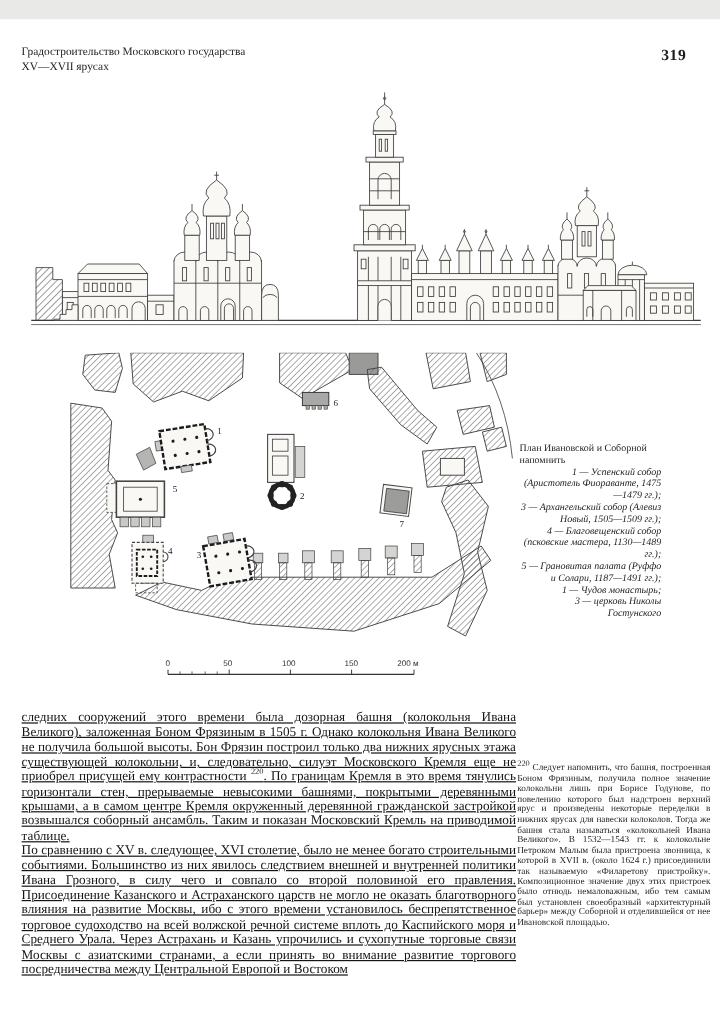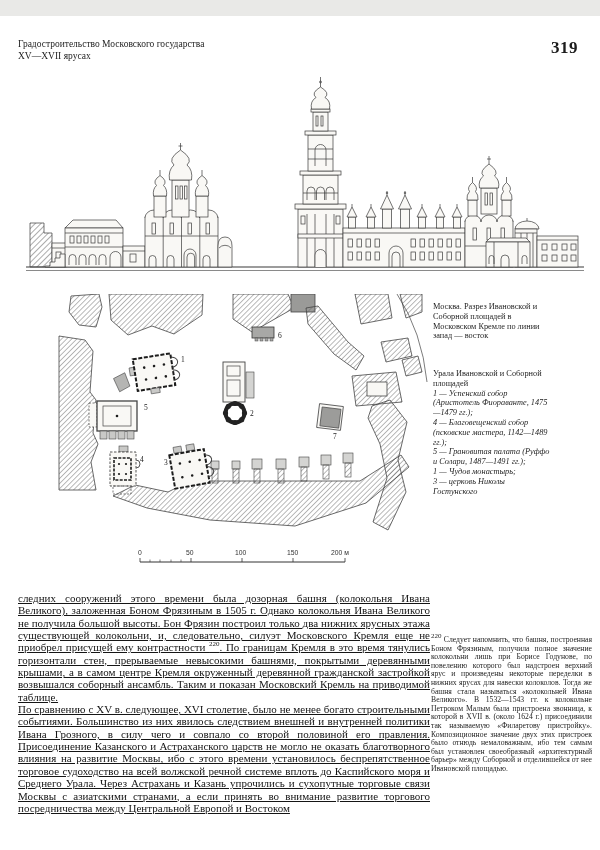--- a/index.html
+++ b/index.html
@@ -3,27 +3,27 @@
 <meta charset="utf-8">
 <style>
   * { margin:0; padding:0; box-sizing:border-box; }
   html,body { background:#e9e9e7; }
   .page {
     position:relative; width:600px; height:850px; margin:16px auto;
     background:#ffffff; color:#1c1c1c; overflow:hidden;
     font-family:"Liberation Serif","DejaVu Serif",serif;
   }
   .running-title { position:absolute; left:18px; top:23px; font-size:9.5px; line-height:11.5px; color:#232323; }
-  .page-num { position:absolute; left:551px; top:22px; font-size:17px; font-weight:bold; letter-spacing:.5px; }
+  .page-num { position:absolute; left:551px; top:22px; font-size:13px; font-weight:bold; letter-spacing:.5px; }
   .fig-elevation { position:absolute; left:18px; top:60px; }
   .fig-plan { position:absolute; left:55px; top:278px; }
   .cap { position:absolute; left:433px; width:118px; font-size:8.3px; line-height:9.8px; color:#1e1e1e; }
   .cap1 { top:286px; }
   .cap2 { top:353px; }
-  .legend-item { font-style:italic; }
+  .legend-item { font-style:italic;text-align:right; }
   .body-text { position:absolute; left:18px; top:576px; width:412px; font-size:11px; line-height:12.35px; text-align:justify; color:#151515;text-decoration:underline; }
   .body-text sup, .footnote sup { font-size:7px; line-height:0; vertical-align:super; }
   .footnote { position:absolute; left:431px; top:620px; width:161px; font-size:7.7px; line-height:8.6px; text-align:justify; color:#1e1e1e; }
   svg { display:block; }
 </style>
 </head>
 <body>
 
 <div class="page">
 
@@ -408,27 +408,27 @@
       <g font-family="Liberation Sans, sans-serif" font-size="6.8" fill="#333" stroke="none">
         <text x="83" y="261">0</text>
         <text x="131" y="261">50</text>
         <text x="180" y="261">100</text>
         <text x="232" y="261">150</text>
         <text x="276" y="261">200 м</text>
       </g>
     </g>
   </svg>
 
-  <div class="cap cap1">Москва. Разрез Ивановской и Соборной площадей в Московском Кремле по линии запад — восток</div>
   <div class="cap cap2">
-    <div>Урала Ивановской и Соборной площадей</div>
+    <div>План Ивановской и Соборной напомнить</div>
     <div class="legend">
       <div class="legend-item">1 — Успенский собор (Аристотель Фиораванте, 1475—1479 гг.);</div>
-      <div class="legend-item">4 — Благовещенский собор (псковские мастера, 1142—1489 гг.);</div>
-      <div class="legend-item">5 — Грановитая палата (Руффо и Солари, 1487—1491 гг.);</div>
+      <div class="legend-item">3 — Архангельский собор (Алевиз Новый, 1505—1509 гг.);</div>
+      <div class="legend-item">4 — Благовещенский собор (псковские мастера, 1130—1489 гг.);</div>
+      <div class="legend-item">5 — Грановитая палата (Руффо и Солари, 1187—1491 гг.);</div>
       <div class="legend-item">1 — Чудов монастырь;</div>
       <div class="legend-item">3 — церковь Николы Гостунского</div>
     </div>
   </div>
 
   <div class="body-text">
     <p><span>следних сооружений этого времени была дозорная башня (колокольня Ивана Великого), заложенная Боном Фрязиным в 1505 г. Однако колокольня Ивана Великого не получила большой высоты. Бон Фрязин построил только два нижних ярусных этажа существующей колокольни, и, следовательно, силуэт Московского Кремля еще не приобрел присущей ему контрастности </span><sup>220</sup><span>. По границам Кремля в это время тянулись горизонтали стен, прерываемые невысокими башнями, покрытыми деревянными крышами, а в самом центре Кремля окруженный деревянной гражданской застройкой возвышался соборный ансамбль. Таким и показан Московский Кремль на приводимой таблице.</span></p>
     <p>По сравнению с XV в. следующее, XVI столетие, было не менее богато строительными событиями. Большинство из них явилось следствием внешней и внутренней политики Ивана Грозного, в силу чего и совпало со второй половиной его правления. Присоединение Казанского и Астраханского царств не могло не оказать благотворного влияния на развитие Москвы, ибо с этого времени установилось беспрепятственное торговое судоходство на всей волжской речной системе вплоть до Каспийского моря и Среднего Урала. Через Астрахань и Казань упрочились и сухопутные торговые связи Москвы с азиатскими странами, а если принять во внимание развитие торгового посредничества между Центральной Европой и Востоком</p>
   </div>
 

